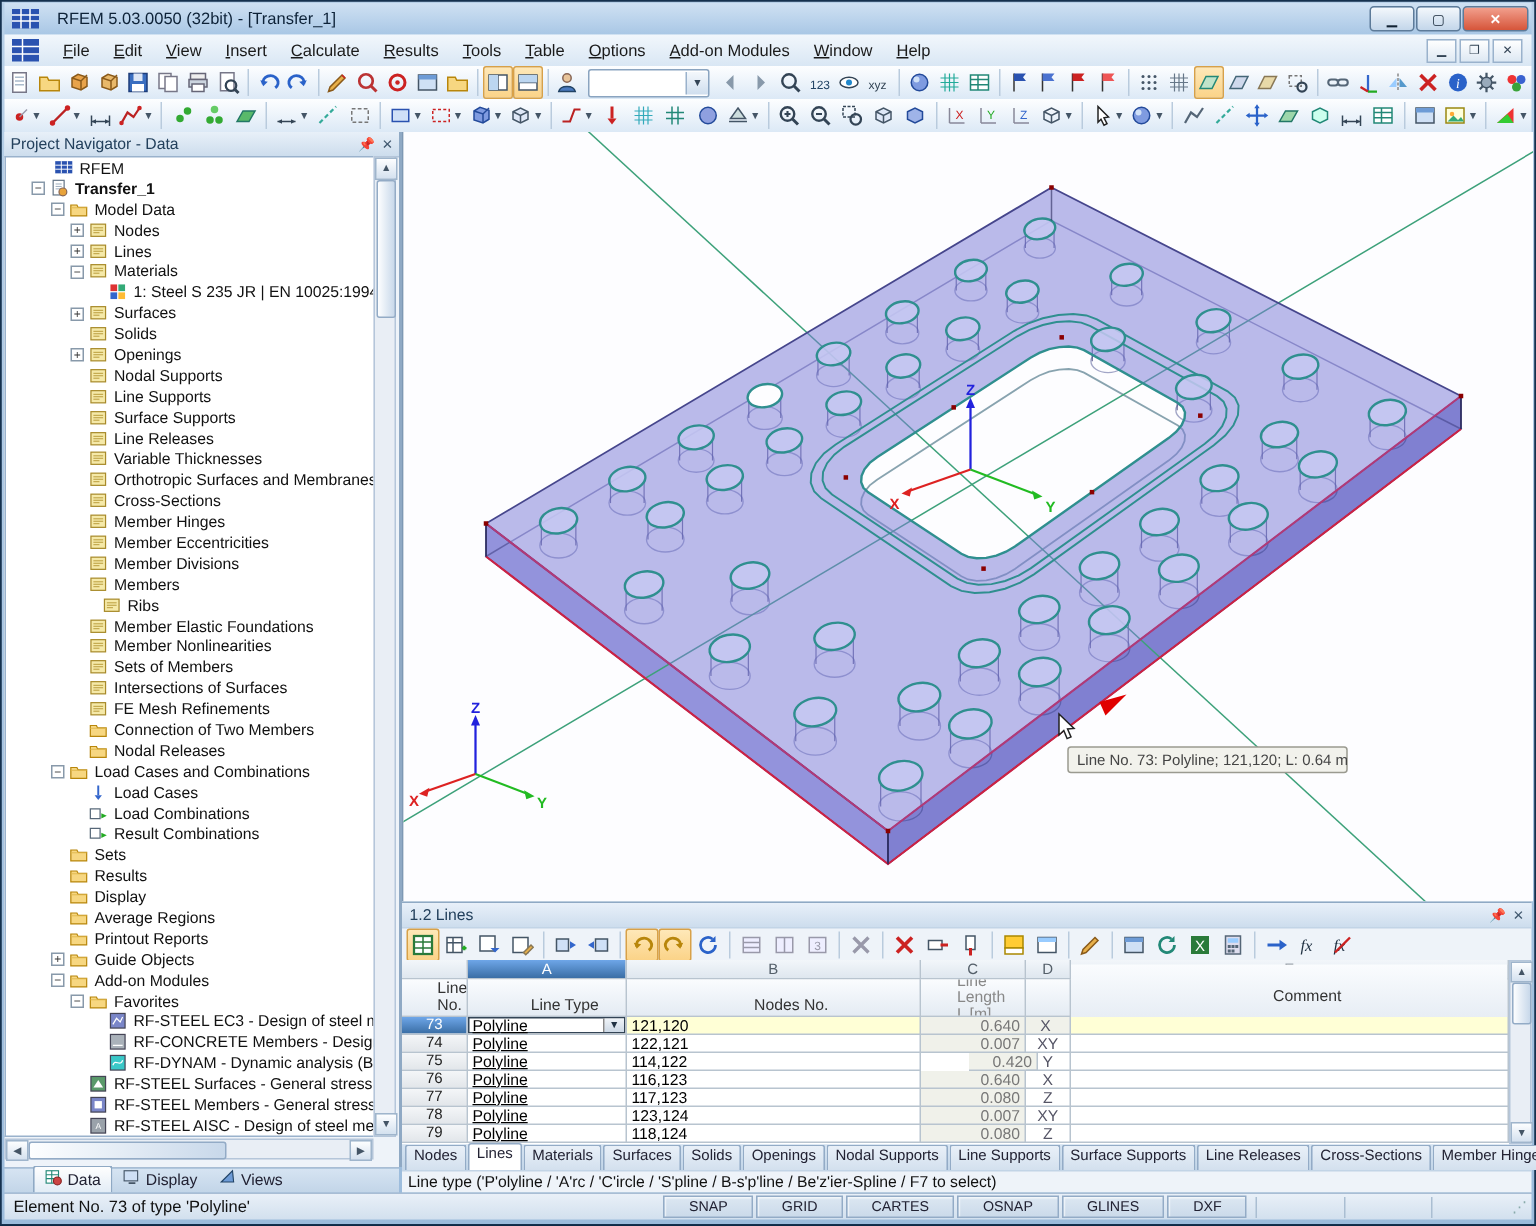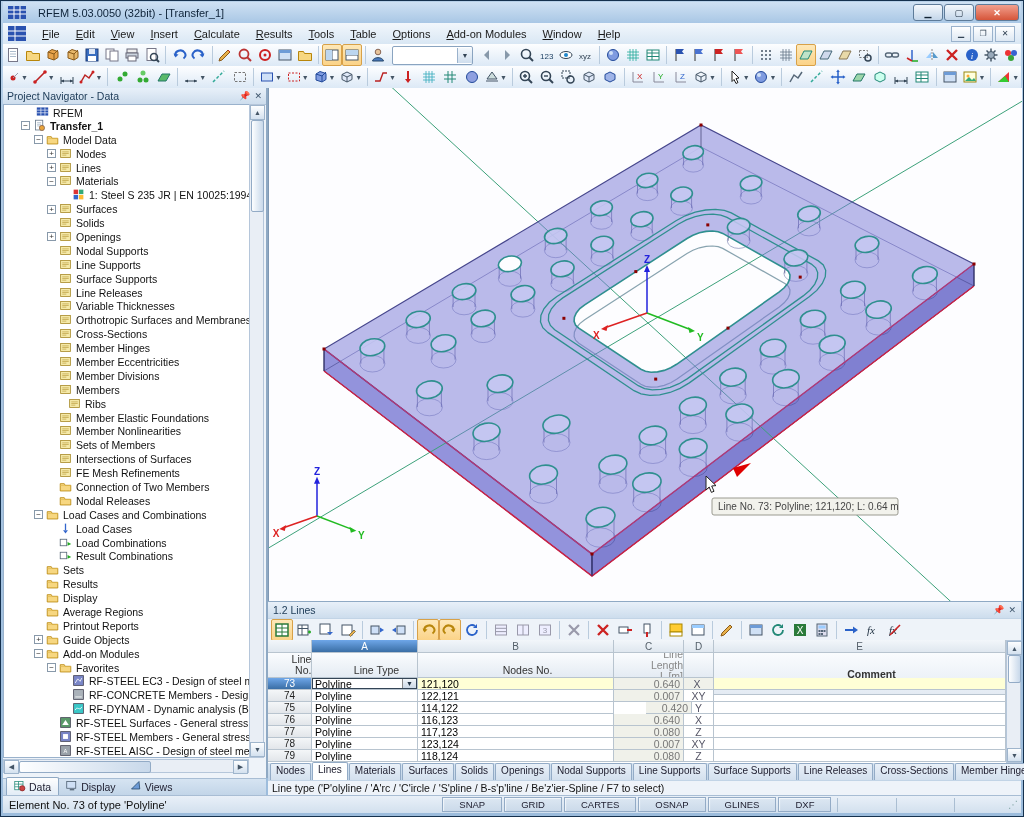--- a/index.html
+++ b/index.html
@@ -54,35 +54,35 @@
   .trow .tico svg{width:13px;height:13px;}
   .trow b{font-weight:bold;}
   
   .vscroll{position:absolute;width:15px;background:#e9eef5;border:1px solid #b5c6da;box-sizing:border-box;}
   .hscroll{position:absolute;height:14px;background:#e9eef5;border:1px solid #b5c6da;box-sizing:border-box;}
   .sbtn{position:absolute;background:linear-gradient(#fdfeff,#d4e1ef);border:1px solid #9fb5cc;
     color:#456;font-size:7px;display:flex;align-items:center;justify-content:center;}
   .thumb{position:absolute;background:linear-gradient(90deg,#fdfeff,#c8d8ea);border:1px solid #93abc6;border-radius:2px;}
   
   .navtabs{left:2px;top:777px;width:263px;height:17px;background:linear-gradient(#d6e4f2,#c2d5e8);
-    display:flex;align-items:flex-end;padding-left:3px;border-top:1px solid #a8bdd4;box-sizing:border-box;}
+    display:flex;align-items:flex-end;padding-left:19px;border-top:1px solid #a8bdd4;box-sizing:border-box;}
   .ntab{display:flex;align-items:center;gap:3px;font-size:10.5px;color:#223;padding:1px 7px;height:15px;}
   .ntab.on{background:linear-gradient(#fefefe,#e2ecf6);border:1px solid #8fa9c4;border-bottom:none;border-radius:2px 2px 0 0;}
   .ntab svg{width:12px;height:12px;}
   
   .vp{left:267px;top:87px;width:753px;height:513px;background:#fff;border-left:1px solid #7e98b4;box-sizing:border-box;}
   
   .tpanel{left:267px;top:600px;width:753px;height:162px;background:#eef3f9;border-top:1px solid #8fa9c4;box-sizing:border-box;}
   .tpttl{height:16px;background:linear-gradient(#e8f0f9,#cddded);display:flex;align-items:center;
     padding:0 5px;color:#23405c;font-size:10.5px;border-bottom:1px solid #c2d4e6;}
   .tptb{height:22px;display:flex;align-items:center;background:linear-gradient(#fdfeff,#dcе9f6);padding-left:3px;}
   .grid{position:absolute;left:0;top:38px;width:738px;height:123px;background:#fff;font-size:10.5px;}
   .gc{position:absolute;box-sizing:border-box;border-right:1px solid #b8c4cf;border-bottom:1px solid #b8c4cf;
     display:flex;align-items:center;overflow:hidden;}
-  .ghdr{background:linear-gradient(#fafcfe,#e4ebf3);color:#333;justify-content:center;text-align:right;padding-left:24px;}
+  .ghdr{background:linear-gradient(#fafcfe,#e4ebf3);color:#333;justify-content:center;text-align:left;padding-left:24px;}
   .gletter{background:linear-gradient(#f2f6fa,#dfe7ef);color:#55606a;justify-content:center;}
   .gsel{background:linear-gradient(#6ea6e8,#3a6ea5);color:#fff;justify-content:center;}
   .grhdr{background:linear-gradient(#f4f6f8,#e2e6ea);justify-content:center;color:#222;}
   .cellY{background:#ffffd6;}
   .cellG{background:#f0f1ea;color:#777;justify-content:flex-end;padding-right:3px;}
   .cellD{color:#556;justify-content:center;}
   .ulk{text-decoration:underline;}
   .combo-in{display:flex;align-items:center;width:100%;height:100%;border:1px solid #345;box-sizing:border-box;background:#fff;padding-left:2px;}
   .combo-in .dd{margin-left:auto;width:13px;height:100%;background:linear-gradient(#f0f4f8,#cdd9e6);border-left:1px solid #888;
      font-size:7px;display:flex;align-items:center;justify-content:center;color:#234;}
@@ -1527,21 +1527,21 @@
         <div class="gc gsel" style="left:44px;top:0;width:106px;height:13px;font-size:10px;">A</div>
         <div class="gc gletter" style="left:150px;top:0;width:196px;height:13px;font-size:10px;">B</div>
         <div class="gc gletter" style="left:346px;top:0;width:70px;height:13px;font-size:10px;">C</div>
         <div class="gc gletter" style="left:416px;top:0;width:30px;height:13px;font-size:10px;">D</div>
         <div class="gc gletter" style="left:446px;top:0;width:292px;height:13px;font-size:10px;">E</div>
         <div class="gc ghdr" style="left:0;top:13px;width:44px;height:25px;line-height:11px;">Line<br>No.</div>
         <div class="gc ghdr" style="left:44px;top:13px;width:106px;height:25px;align-items:flex-end;justify-content:center;padding-bottom:1px;">Line Type</div>
         <div class="gc ghdr" style="left:150px;top:13px;width:196px;height:25px;align-items:flex-end;justify-content:center;padding-bottom:1px;">Nodes No.</div>
         <div class="gc ghdr" style="left:346px;top:13px;width:70px;height:25px;line-height:11px;color:#888;">Line Length<br>L [m]</div>
         <div class="gc ghdr" style="left:416px;top:13px;width:30px;height:25px;"></div>
-        <div class="gc ghdr" style="left:446px;top:13px;width:292px;height:42px;justify-content:center;font-weight:bold;">Comment</div>
+        <div class="gc ghdr" style="left:446px;top:3px;width:292px;height:42px;justify-content:center;">Comment</div>
         <div class="gc gsel" style="left:0;top:38px;width:44px;height:12px;font-size:10px;">73</div>
         <div class="gc" style="left:44px;top:38px;width:106px;height:12px;padding:0;">
           <span class="combo-in">
             <span class="ulk">Polyline</span>
             <span class="dd">▼</span>
           </span>
         </div>
         <div class="gc cellY" style="left:150px;top:38px;width:196px;height:12px;padding-left:3px;">121,120</div>
         <div class="gc cellG" style="left:346px;top:38px;width:70px;height:12px;">0.640</div>
         <div class="gc cellD cellG" style="left:416px;top:38px;width:30px;height:12px;justify-content:center;">X</div>

